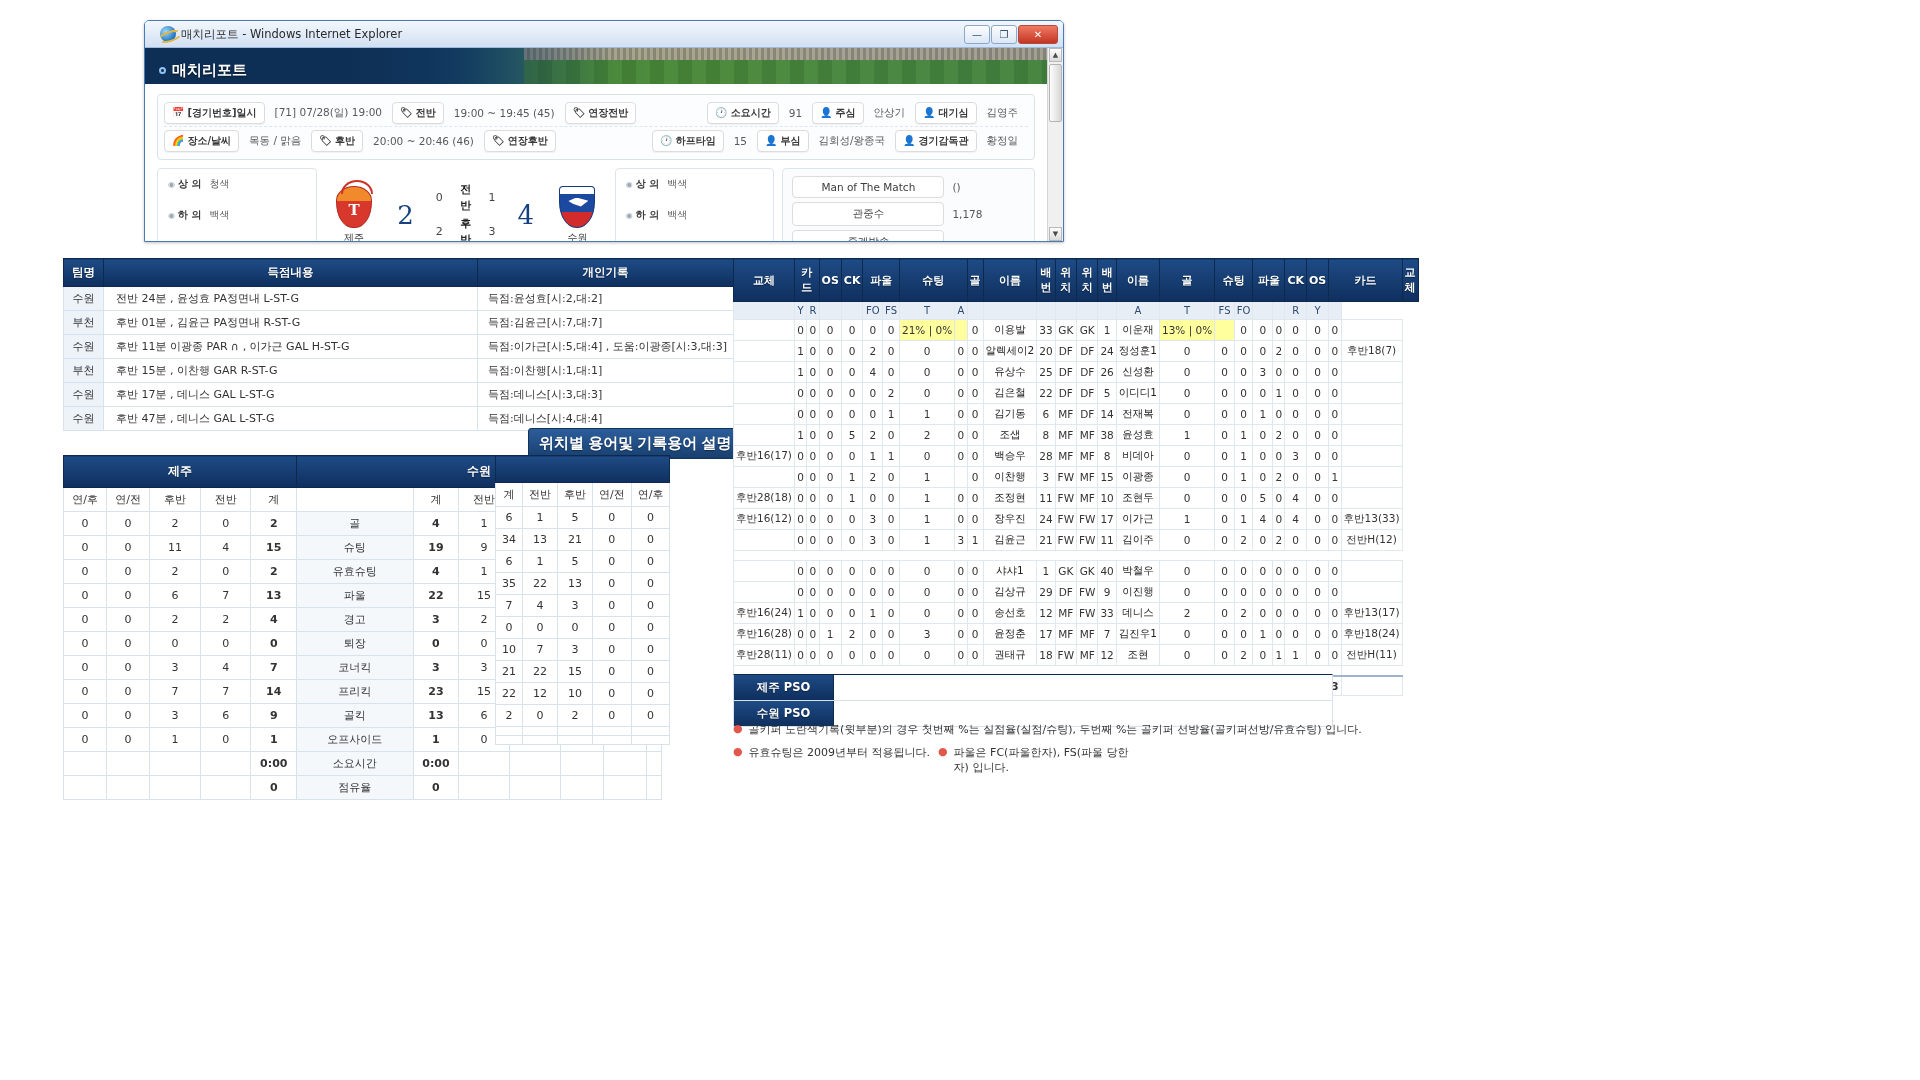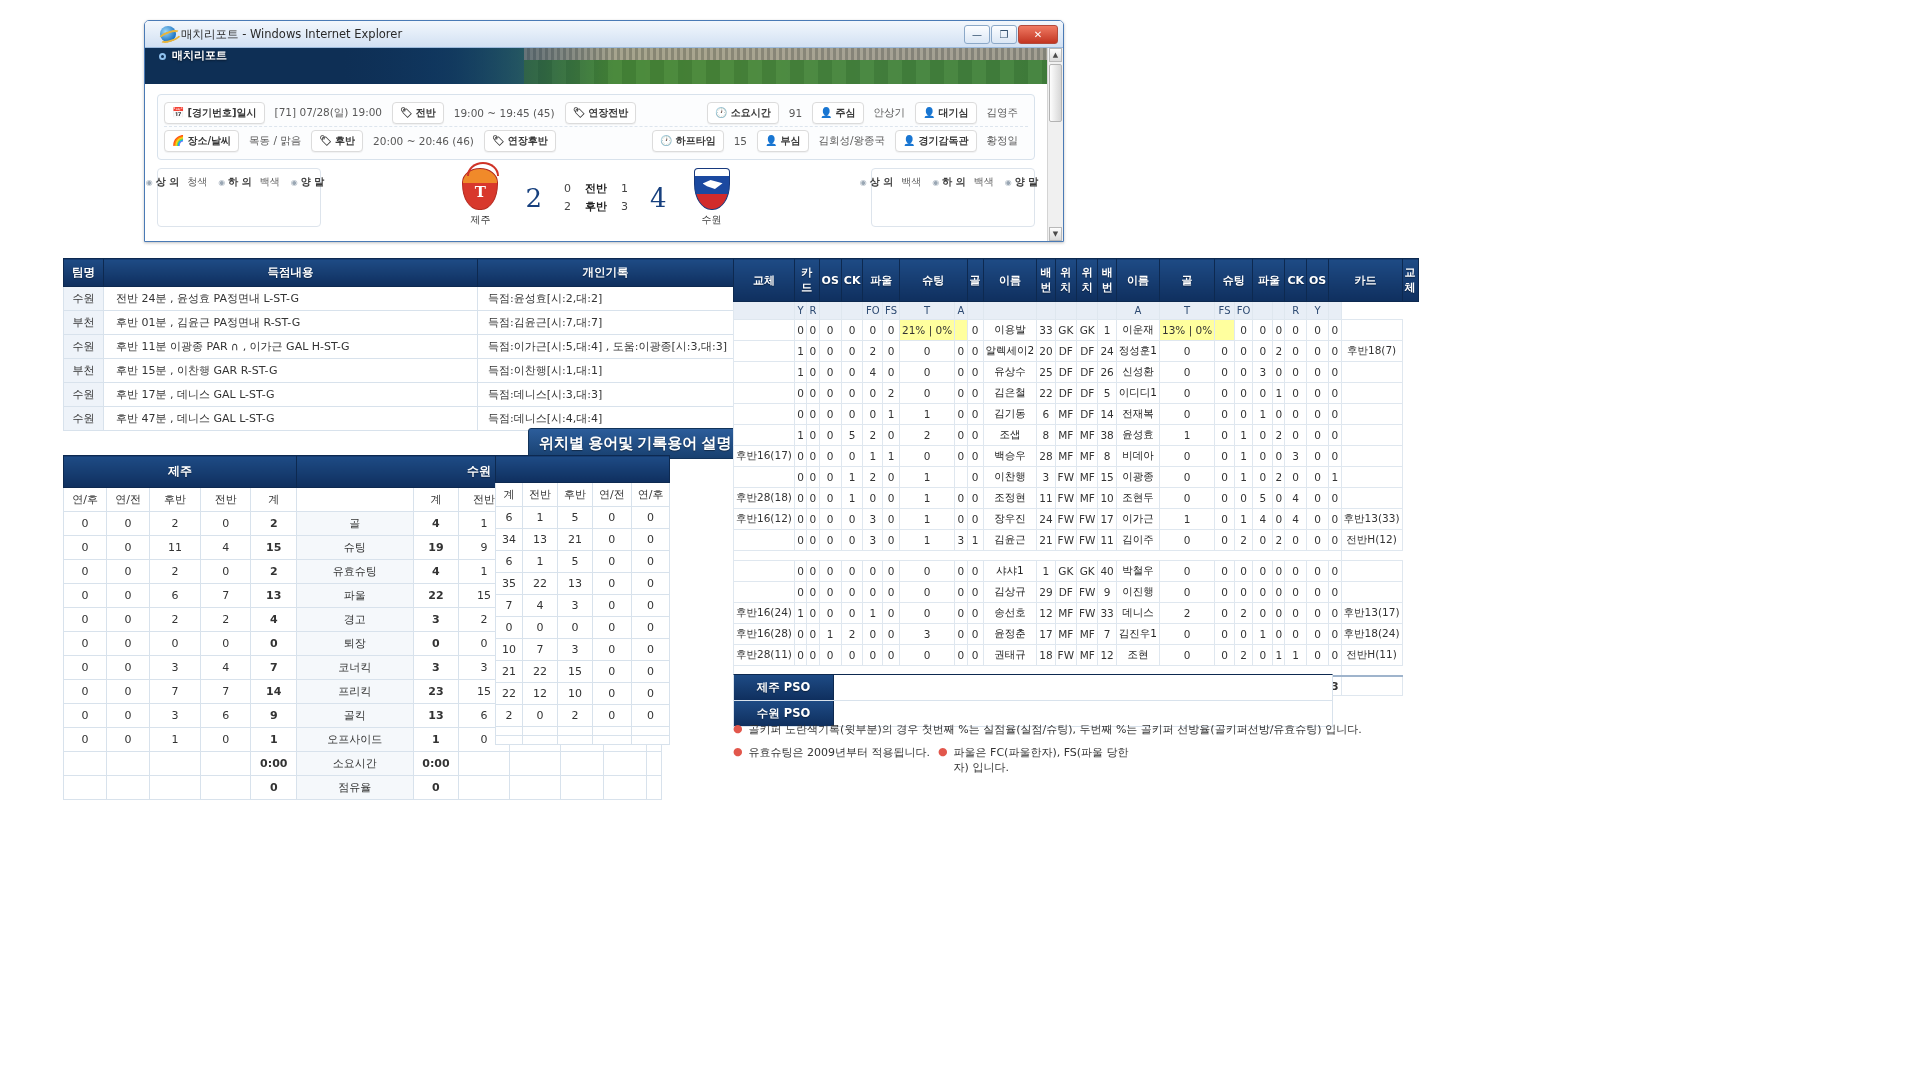--- a/index.html
+++ b/index.html
@@ -101,22 +101,22 @@
     content:""; position:absolute; left:0; top:0; right:0; height:34%;
     background: repeating-linear-gradient(90deg, #b9a79a 0 3px, #8e7f76 3px 6px);
     opacity:.8;
   }
   .banner .fade {
     position:absolute; inset:0;
     background: linear-gradient(to right, #0e2f55 0%, #0e2f55 22%, rgba(14,47,85,0.75) 34%, rgba(14,47,85,0) 52%);
   }
   .banner .btitle {
     position: relative; z-index: 3;
-    padding: 0 0 0 14px;
-    color: #ffffff; font-size: 11px; font-weight: bold;
+    padding: 13px 0 0 14px;
+    color: #ffffff; font-size: 15px; font-weight: bold;
     text-shadow: 0 1px 2px rgba(0,0,0,.6);
   }
   .banner .btitle .ring {
     display:inline-block; width:7px; height:7px; border:2px solid #8fc2ef;
     border-radius:50%; margin-right:6px; vertical-align:middle;
   }
 
   
   .info-panel {
     margin: 10px 12px 0 12px;
@@ -140,21 +140,21 @@
   .val { padding: 0 10px; color: #585858; white-space: nowrap; font-size: 10.5px; }
 
   
   .score-wrap {
     margin: 8px 12px 0 12px;
     display: flex; gap: 8px; align-items: stretch;
   }
   .kit-box {
     width: 164px; border: 1px solid #dde4ec; border-radius: 4px;
     background: #fff; padding: 6px 10px;
-    display: flex; flex-direction: row; justify-content: center; gap: 11px;
+    display: flex; flex-direction: column; justify-content: center; gap: 17px;
   }
   .kit-line { font-size: 10px; color: #3b3b3b; white-space: nowrap; }
   .kit-line .dot { color: #9aa7b4; font-size: 8px; margin-right: 3px; }
   .kit-line b { font-weight: bold; margin-right: 8px; }
   .kit-line .c { color: #5a5a5a; }
   .score-center {
     flex: 1; display: flex; align-items: center; justify-content: center; gap: 14px;
   }
   .team-blk { text-align: center; width: 62px; }
   .crest { width: 36px; height: 42px; margin: 0 auto; position: relative; }
@@ -398,20 +398,34 @@
             <div class="team-name">수원</div>
           </div>
         </div>
 
         <div class="kit-box">
           <div class="kit-line"><span class="dot">◉</span><b>상 의</b><span class="c">백색</span></div>
           <div class="kit-line"><span class="dot">◉</span><b>하 의</b><span class="c">백색</span></div>
           <div class="kit-line"><span class="dot">◉</span><b>양 말</b><span class="c"></span></div>
         </div>
 
+        <div class="motm-box">
+          <div class="motm-row">
+            <div class="motm-btn">Man of The Match</div>
+            <div class="motm-val">()</div>
+          </div>
+          <div class="motm-row">
+            <div class="motm-btn">관중수</div>
+            <div class="motm-val">1,178</div>
+          </div>
+          <div class="motm-row">
+            <div class="motm-btn">중계방송</div>
+            <div class="motm-val"></div>
+          </div>
+        </div>
       </div>
 
     </div>
 
     <div class="ie-scroll">
       <div class="arrow up">▲</div>
       <div class="thumb"></div>
       <div class="arrow down">▼</div>
     </div>
   </div>

